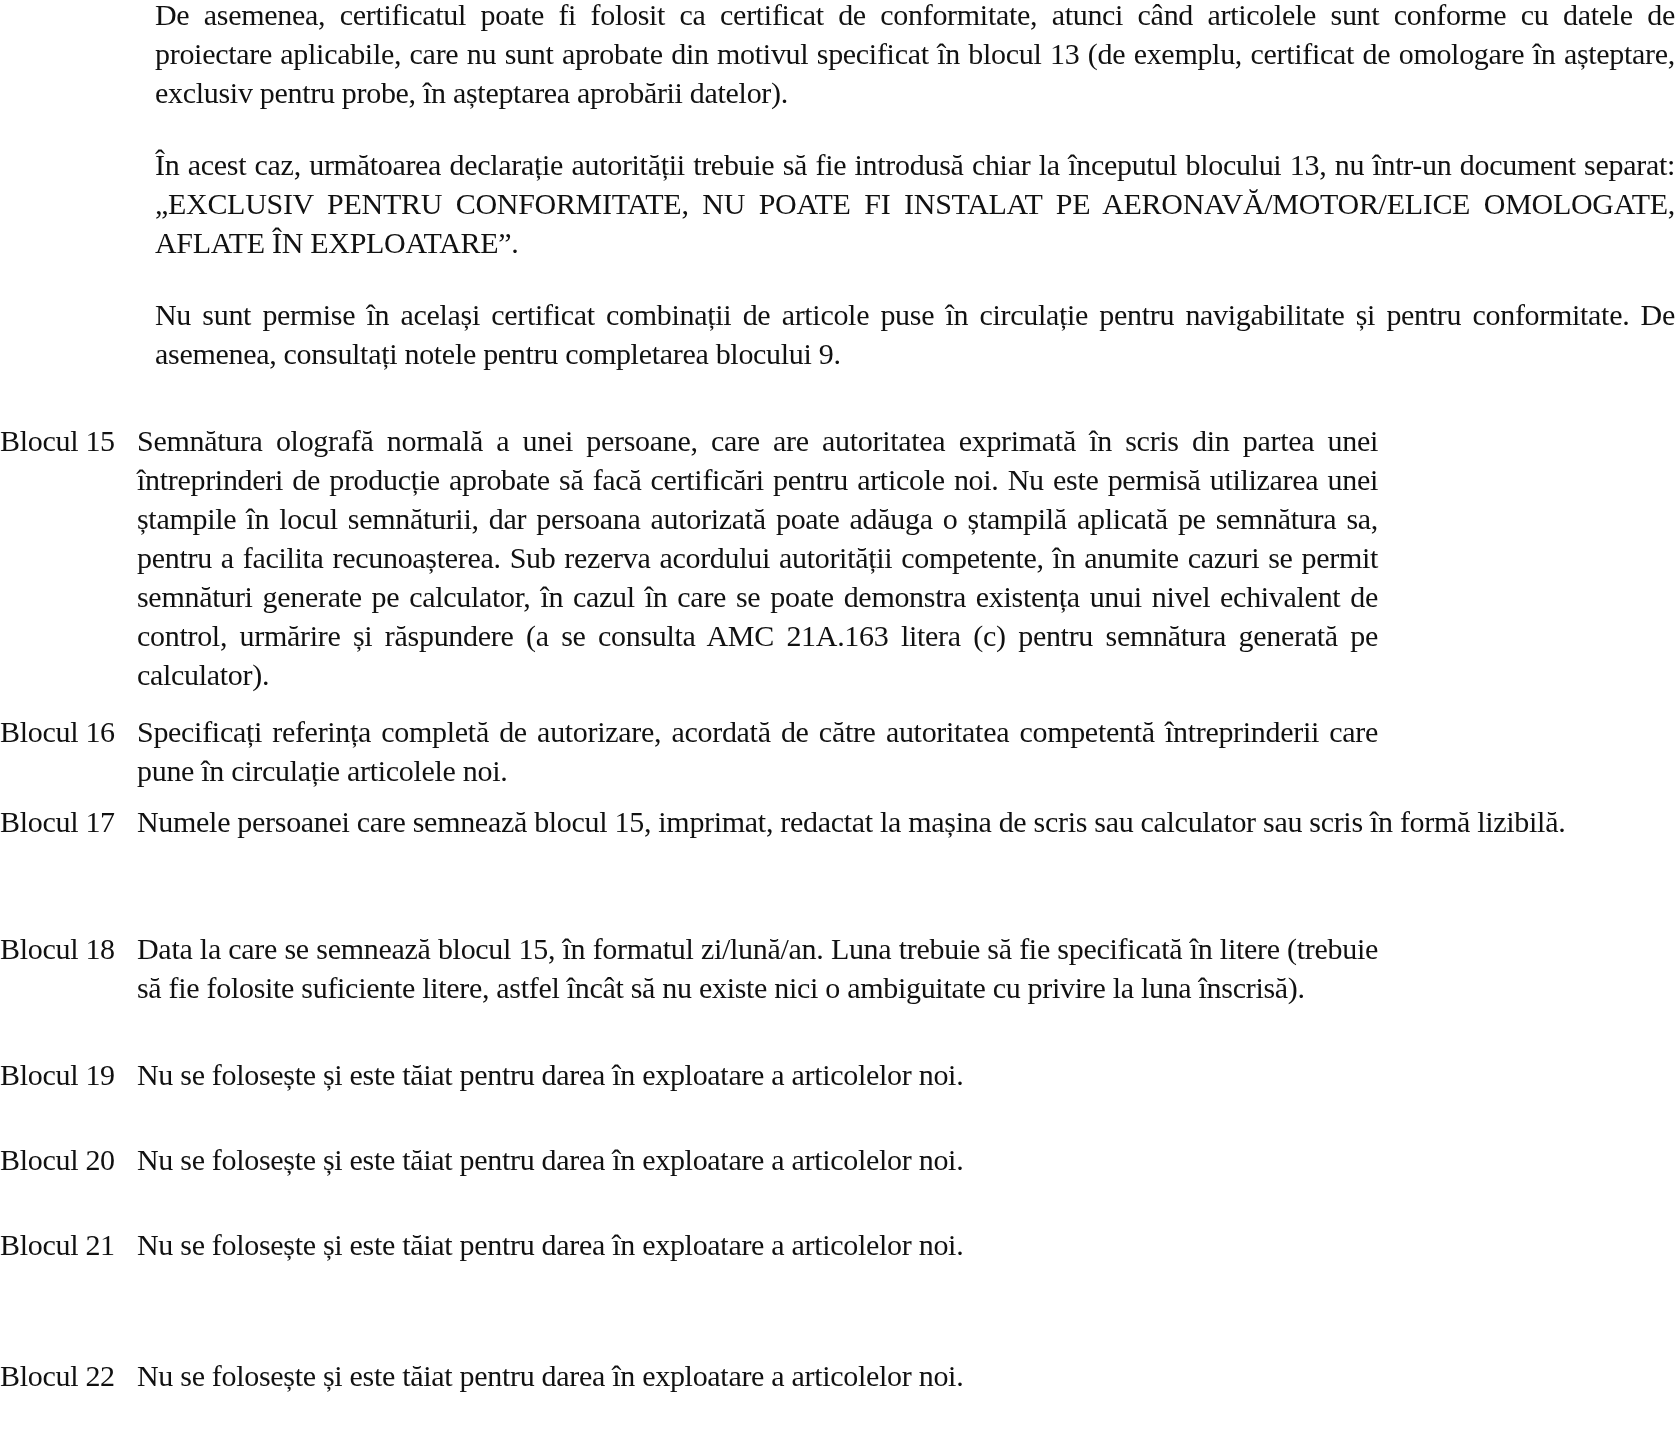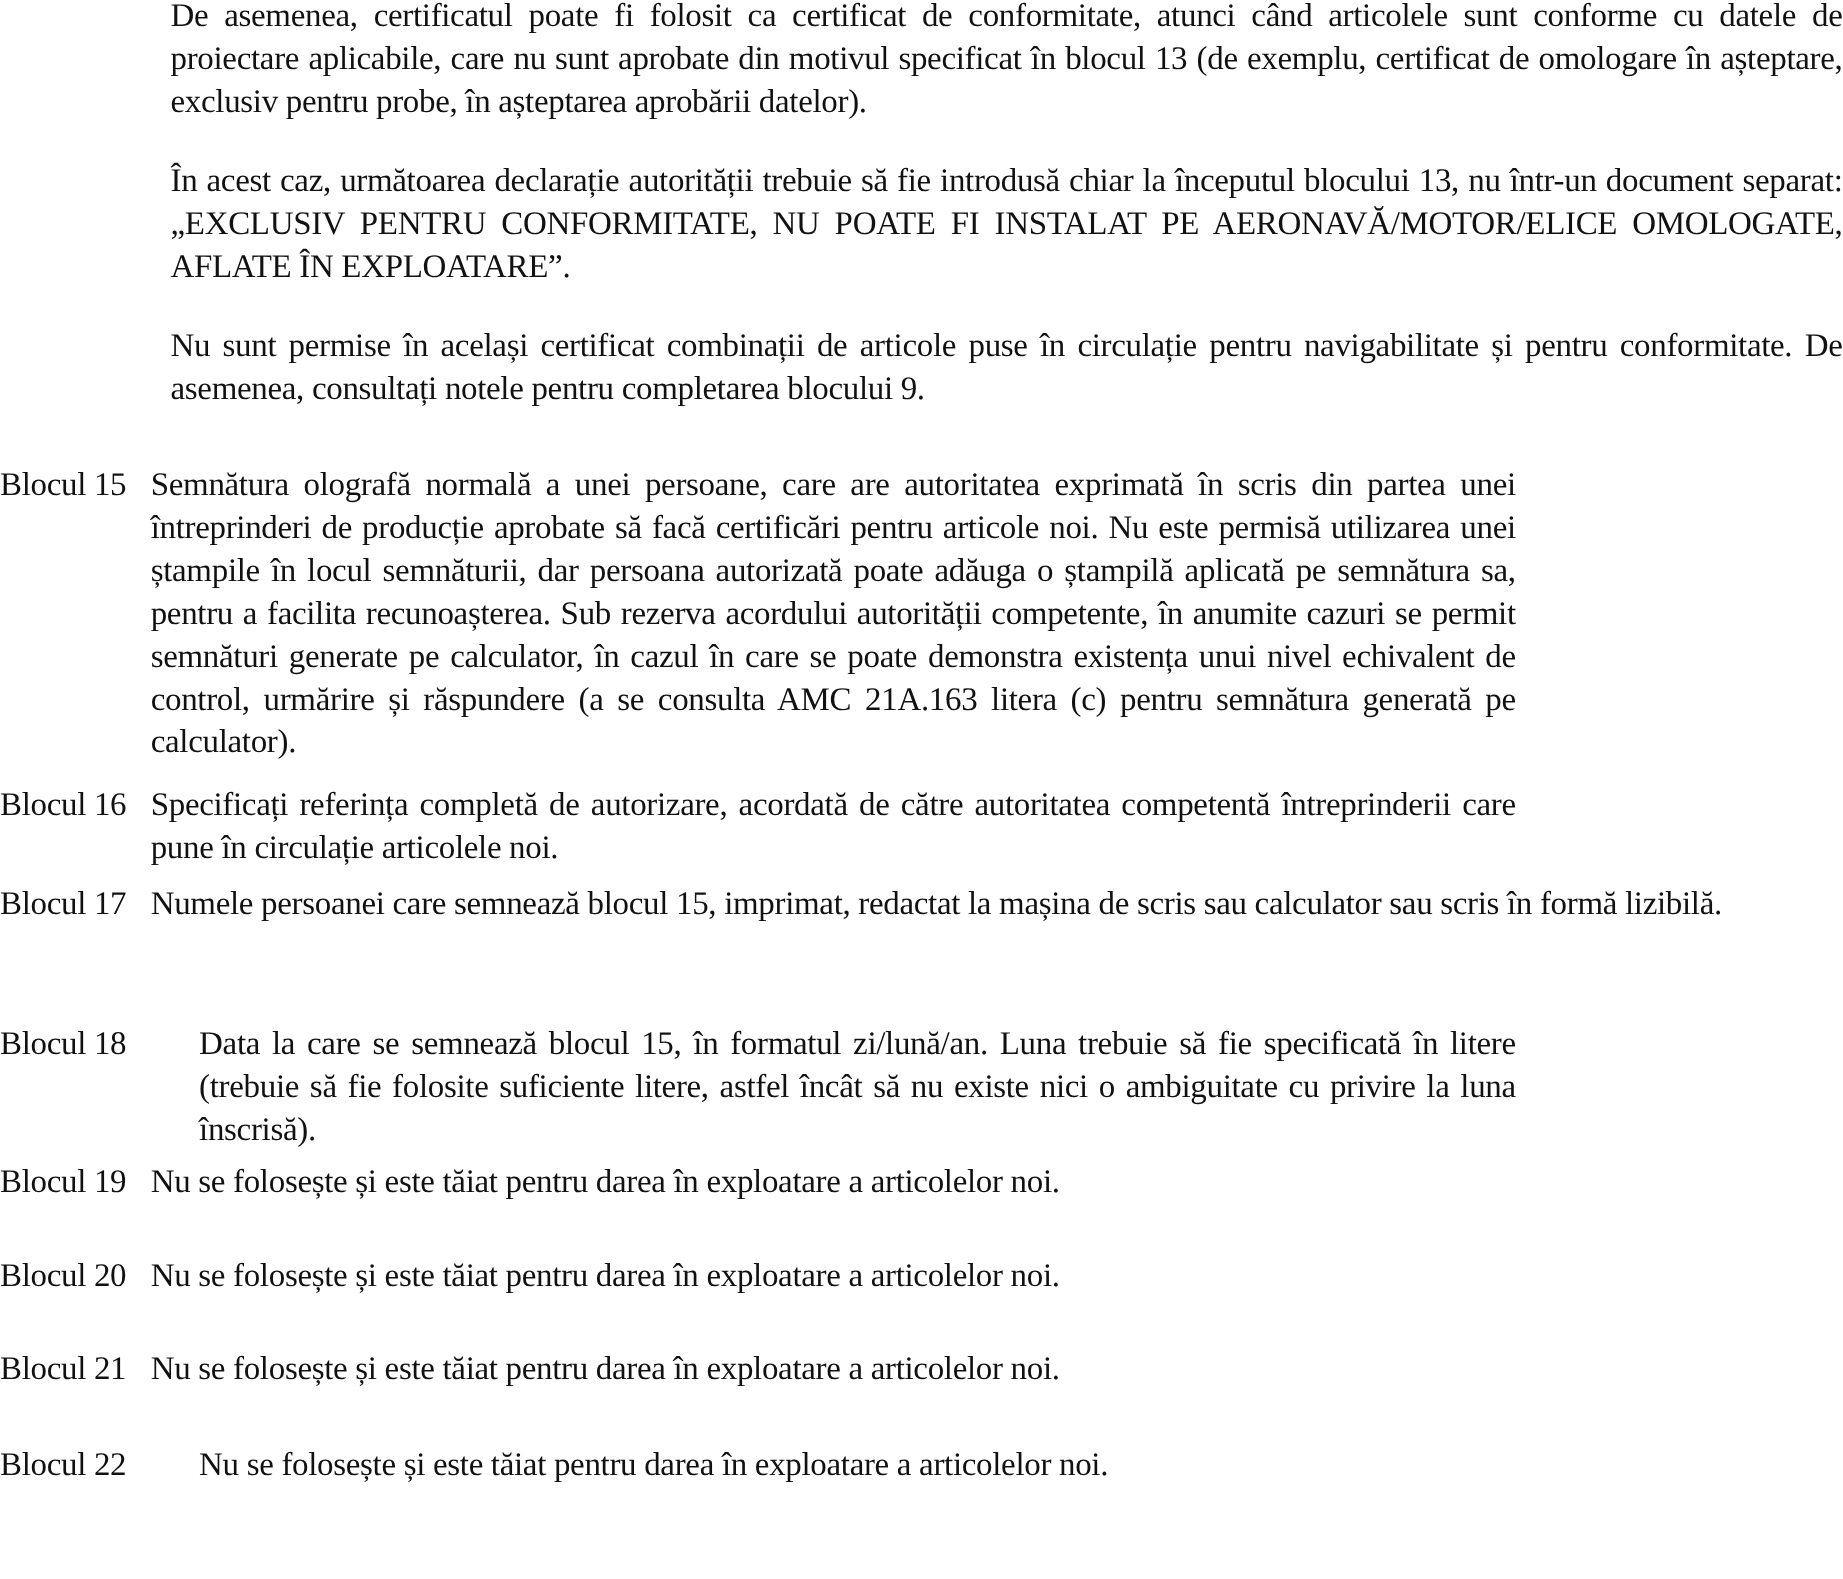--- a/index.html
+++ b/index.html
@@ -51,25 +51,25 @@
       text-align: justify;
       width: 1538px;
     }
     .block-text.single {
       white-space: nowrap;
       text-align: left;
     }
     .b15 { top: 421px; }
     .b16 { top: 712px; }
     .b17 { top: 802px; }
-    .b18 { top: 929px; gap: 44px; }
+    .b18 { top: 929px; }
     .b19 { top: 1055px; }
     .b20 { top: 1140px; }
     .b21 { top: 1225px; }
-    .b22 { top: 1312px; gap: 44px; }
+    .b22 { top: 1356px; }
     .b23 { top: 1468px; }
   </style>
 </head>
 <body>
 
 <div class="page">
 
   <p class="intro p1">De asemenea, certificatul poate fi folosit ca certificat de conformitate, atunci când articolele sunt conforme cu datele de proiectare aplicabile, care nu sunt aprobate din motivul specificat în blocul 13 (de exemplu, certificat de omologare în așteptare, exclusiv pentru probe, în așteptarea aprobării datelor).</p>
   <p class="intro p2">În acest caz, următoarea declarație autorității trebuie să fie introdusă chiar la începutul blocului 13, nu într-un document separat: „EXCLUSIV PENTRU CONFORMITATE, NU POATE FI INSTALAT PE AERONAVĂ/MOTOR/ELICE OMOLOGATE, AFLATE ÎN EXPLOATARE”.</p>
   <p class="intro p3">Nu sunt permise în același certificat combinații de articole puse în circulație pentru navigabilitate și pentru conformitate. De asemenea, consultați notele pentru completarea blocului 9.</p>

